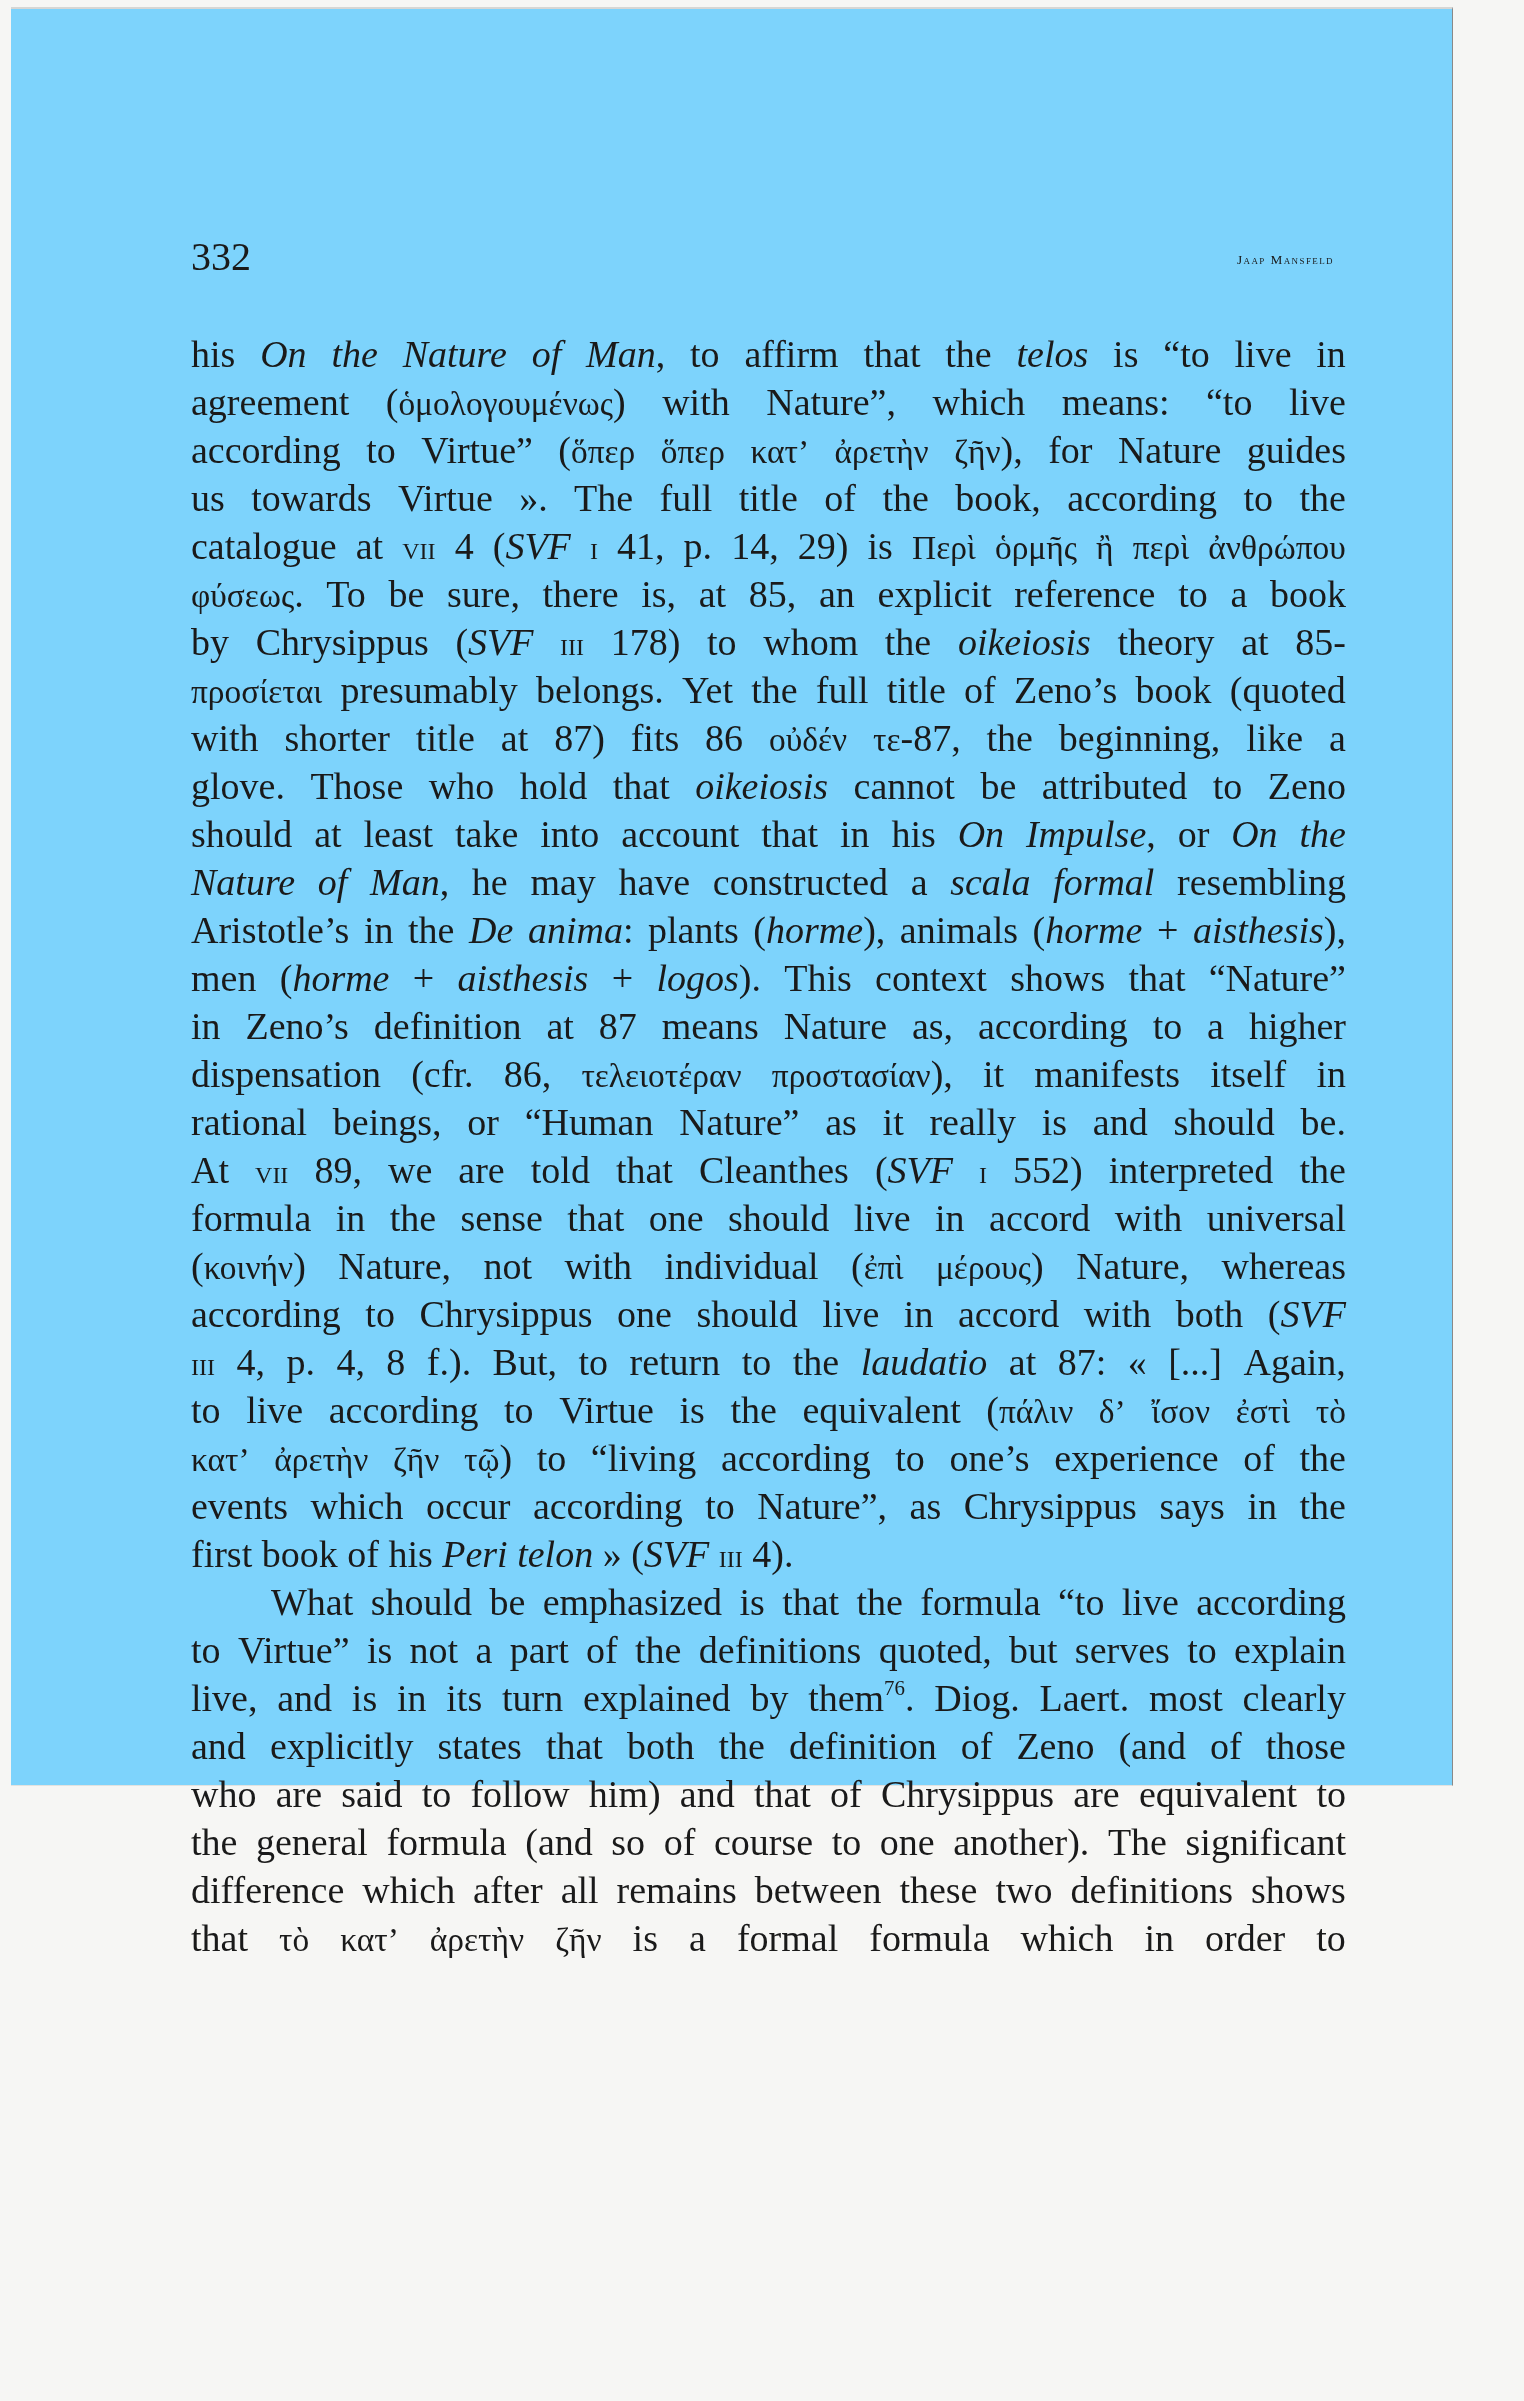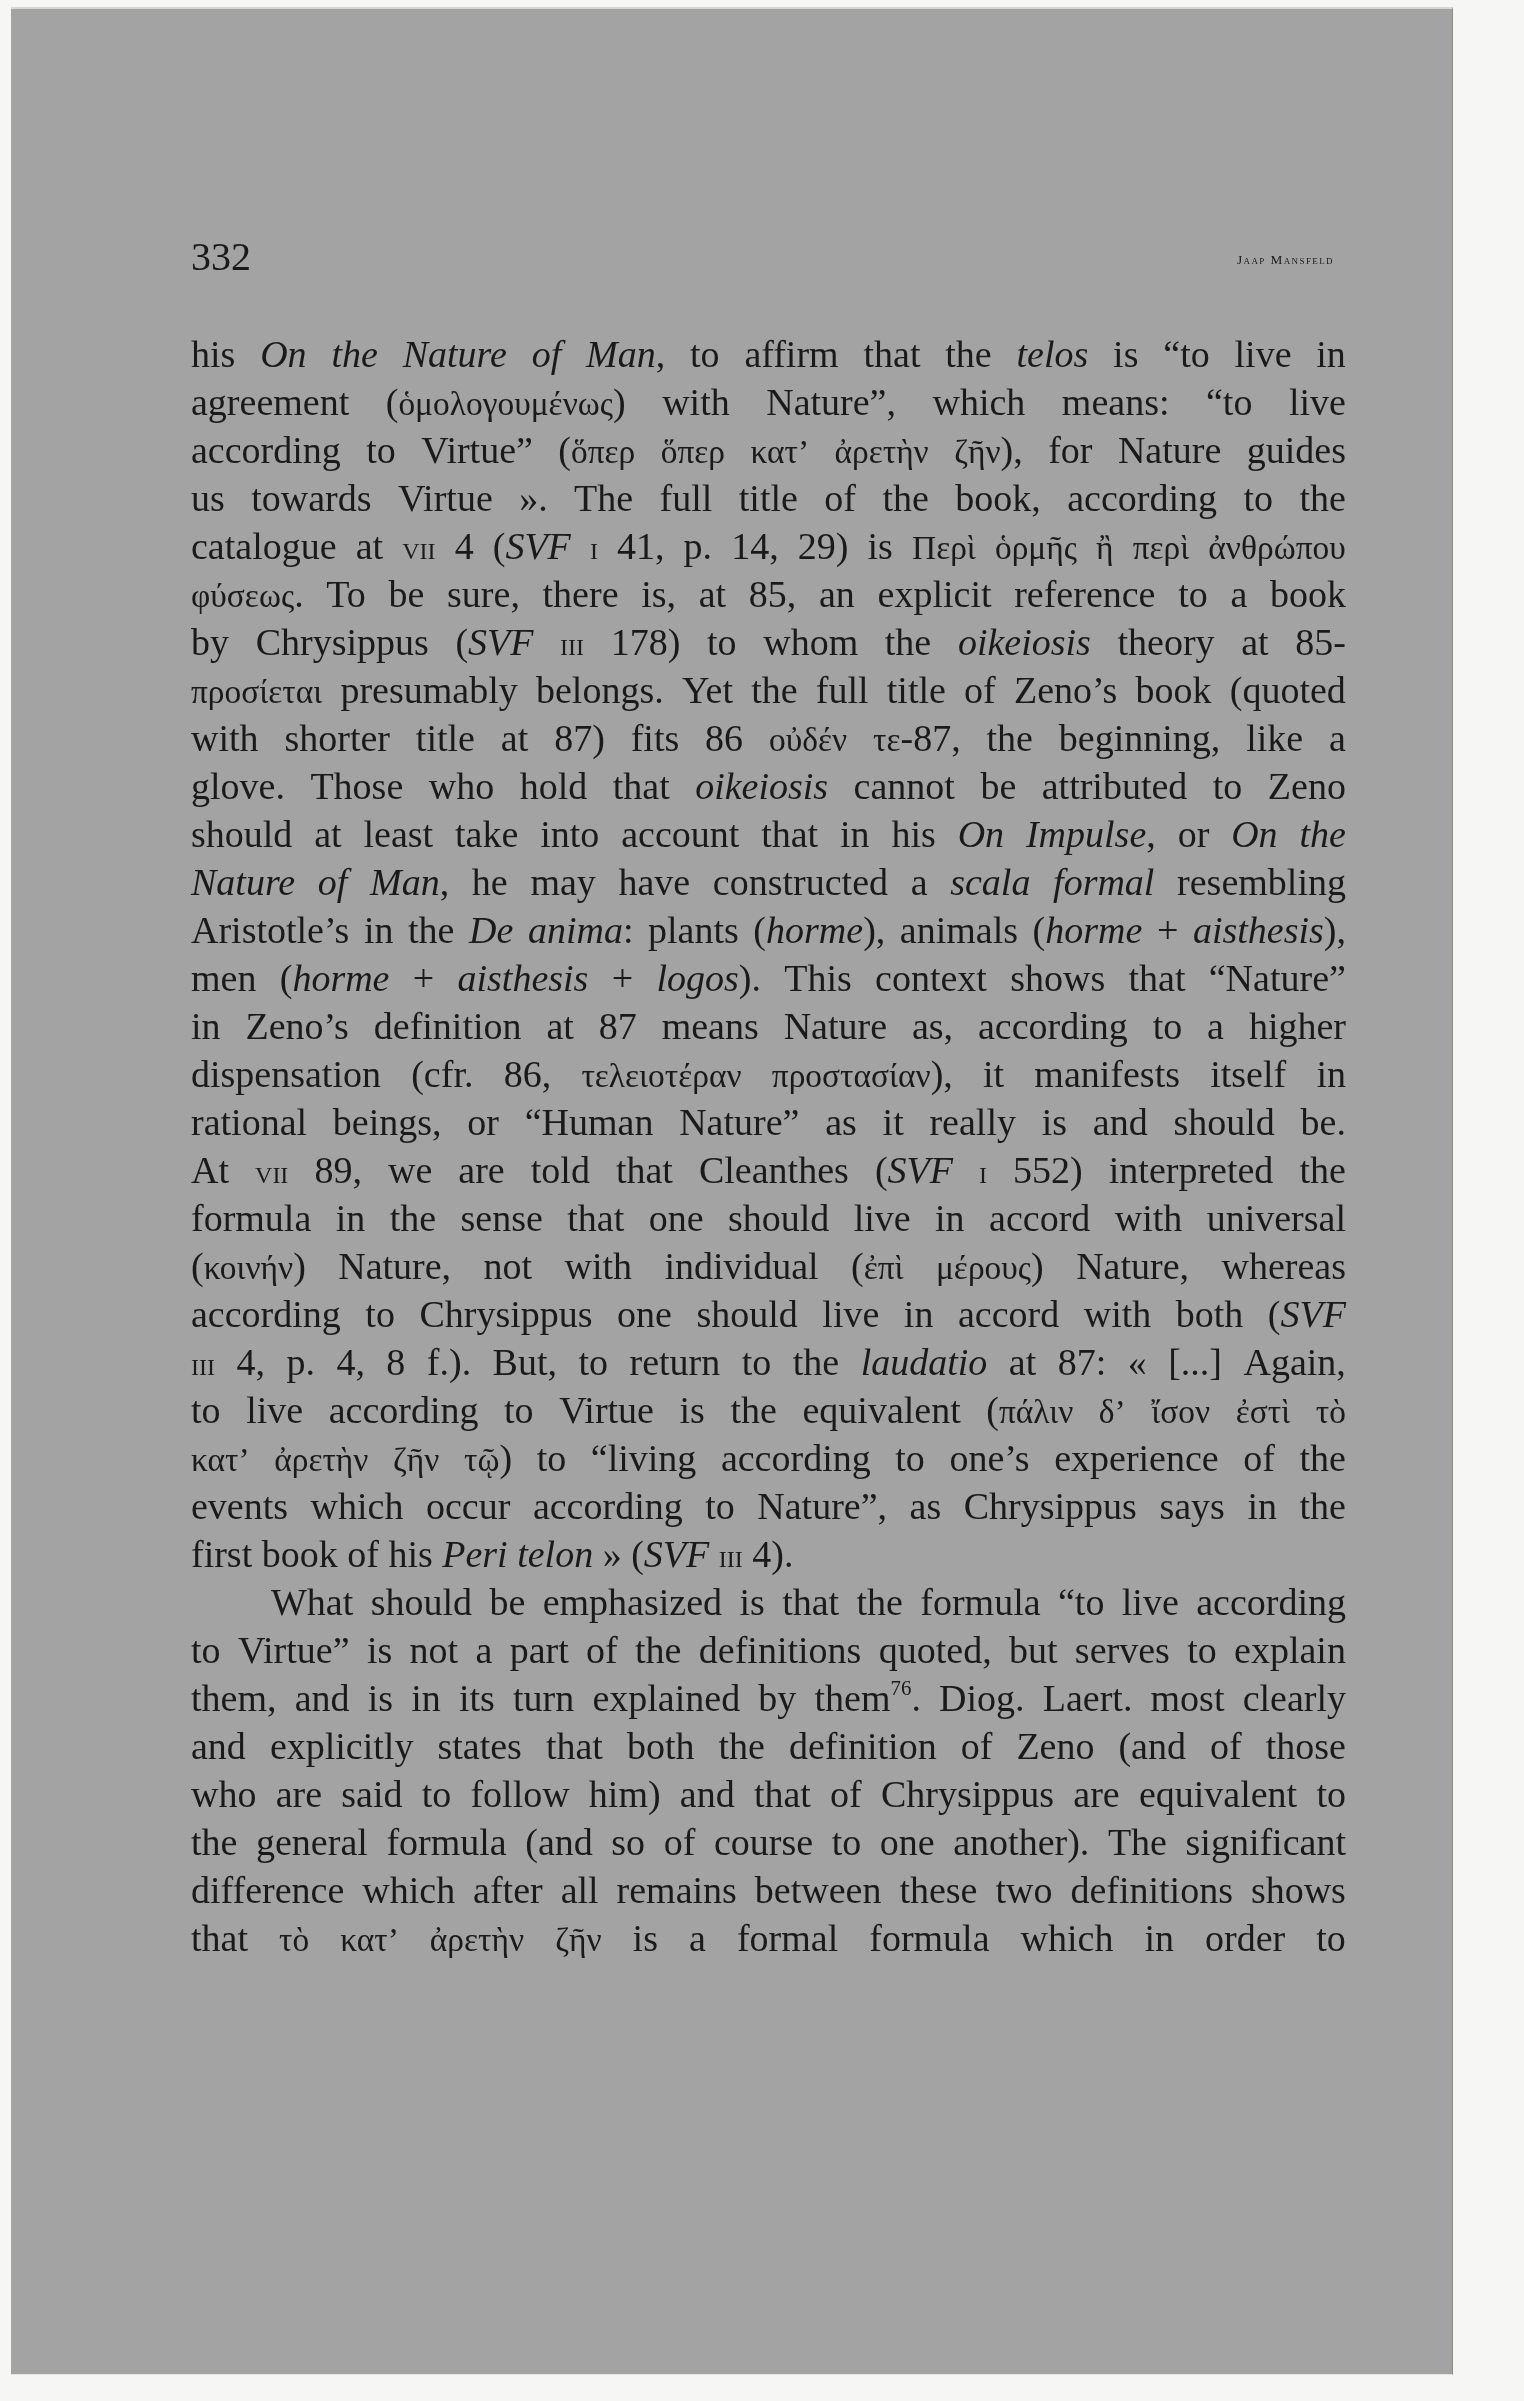--- a/index.html
+++ b/index.html
@@ -5,22 +5,22 @@
   html, body { margin: 0; padding: 0; }
   body {
     width: 1525px; height: 2401px;
     background: #f6f6f4;
     position: relative; overflow: hidden;
     font-family: "Liberation Serif", "DejaVu Serif", serif;
     color: #1a1a1a;
   }
   .page {
     position: absolute; left: 11px; top: 7.2px;
-    width: 1442px; height: 2368px;
-    background: #a3a3a3;
+    width: 1442px; height: 1779px;
+    background: #7dd3fc;
     border-top: 2.7px solid #d6d6d4;
     border-right: 1.8px solid #8a8a88;
     border-bottom: 1.8px solid #e2e2e0;
     box-sizing: border-box;
   }
   .running-head {
     position: absolute; left: 180px; top: 228px; width: 1155px;
     height: 40px;
   }
   .folio {
@@ -440,21 +440,21 @@
         <span><span class="seg">of</span></span>
         <span><span class="seg">the</span></span>
         <span><span class="seg">definitions</span></span>
         <span><span class="seg">quoted,</span></span>
         <span><span class="seg">but</span></span>
         <span><span class="seg">serves</span></span>
         <span><span class="seg">to</span></span>
         <span><span class="seg">explain</span></span>
       </div>
       <div class="line">
-        <span><span class="seg">them,</span></span>
+        <span><span class="seg">live,</span></span>
         <span><span class="seg">and</span></span>
         <span><span class="seg">is</span></span>
         <span><span class="seg">in</span></span>
         <span><span class="seg">its</span></span>
         <span><span class="seg">turn</span></span>
         <span><span class="seg">explained</span></span>
         <span><span class="seg">by</span></span>
         <span><span class="seg">them</span><span class="seg sup">76</span><span class="seg">.</span></span>
         <span><span class="seg">Diog.</span></span>
         <span><span class="seg">Laert.</span></span>

